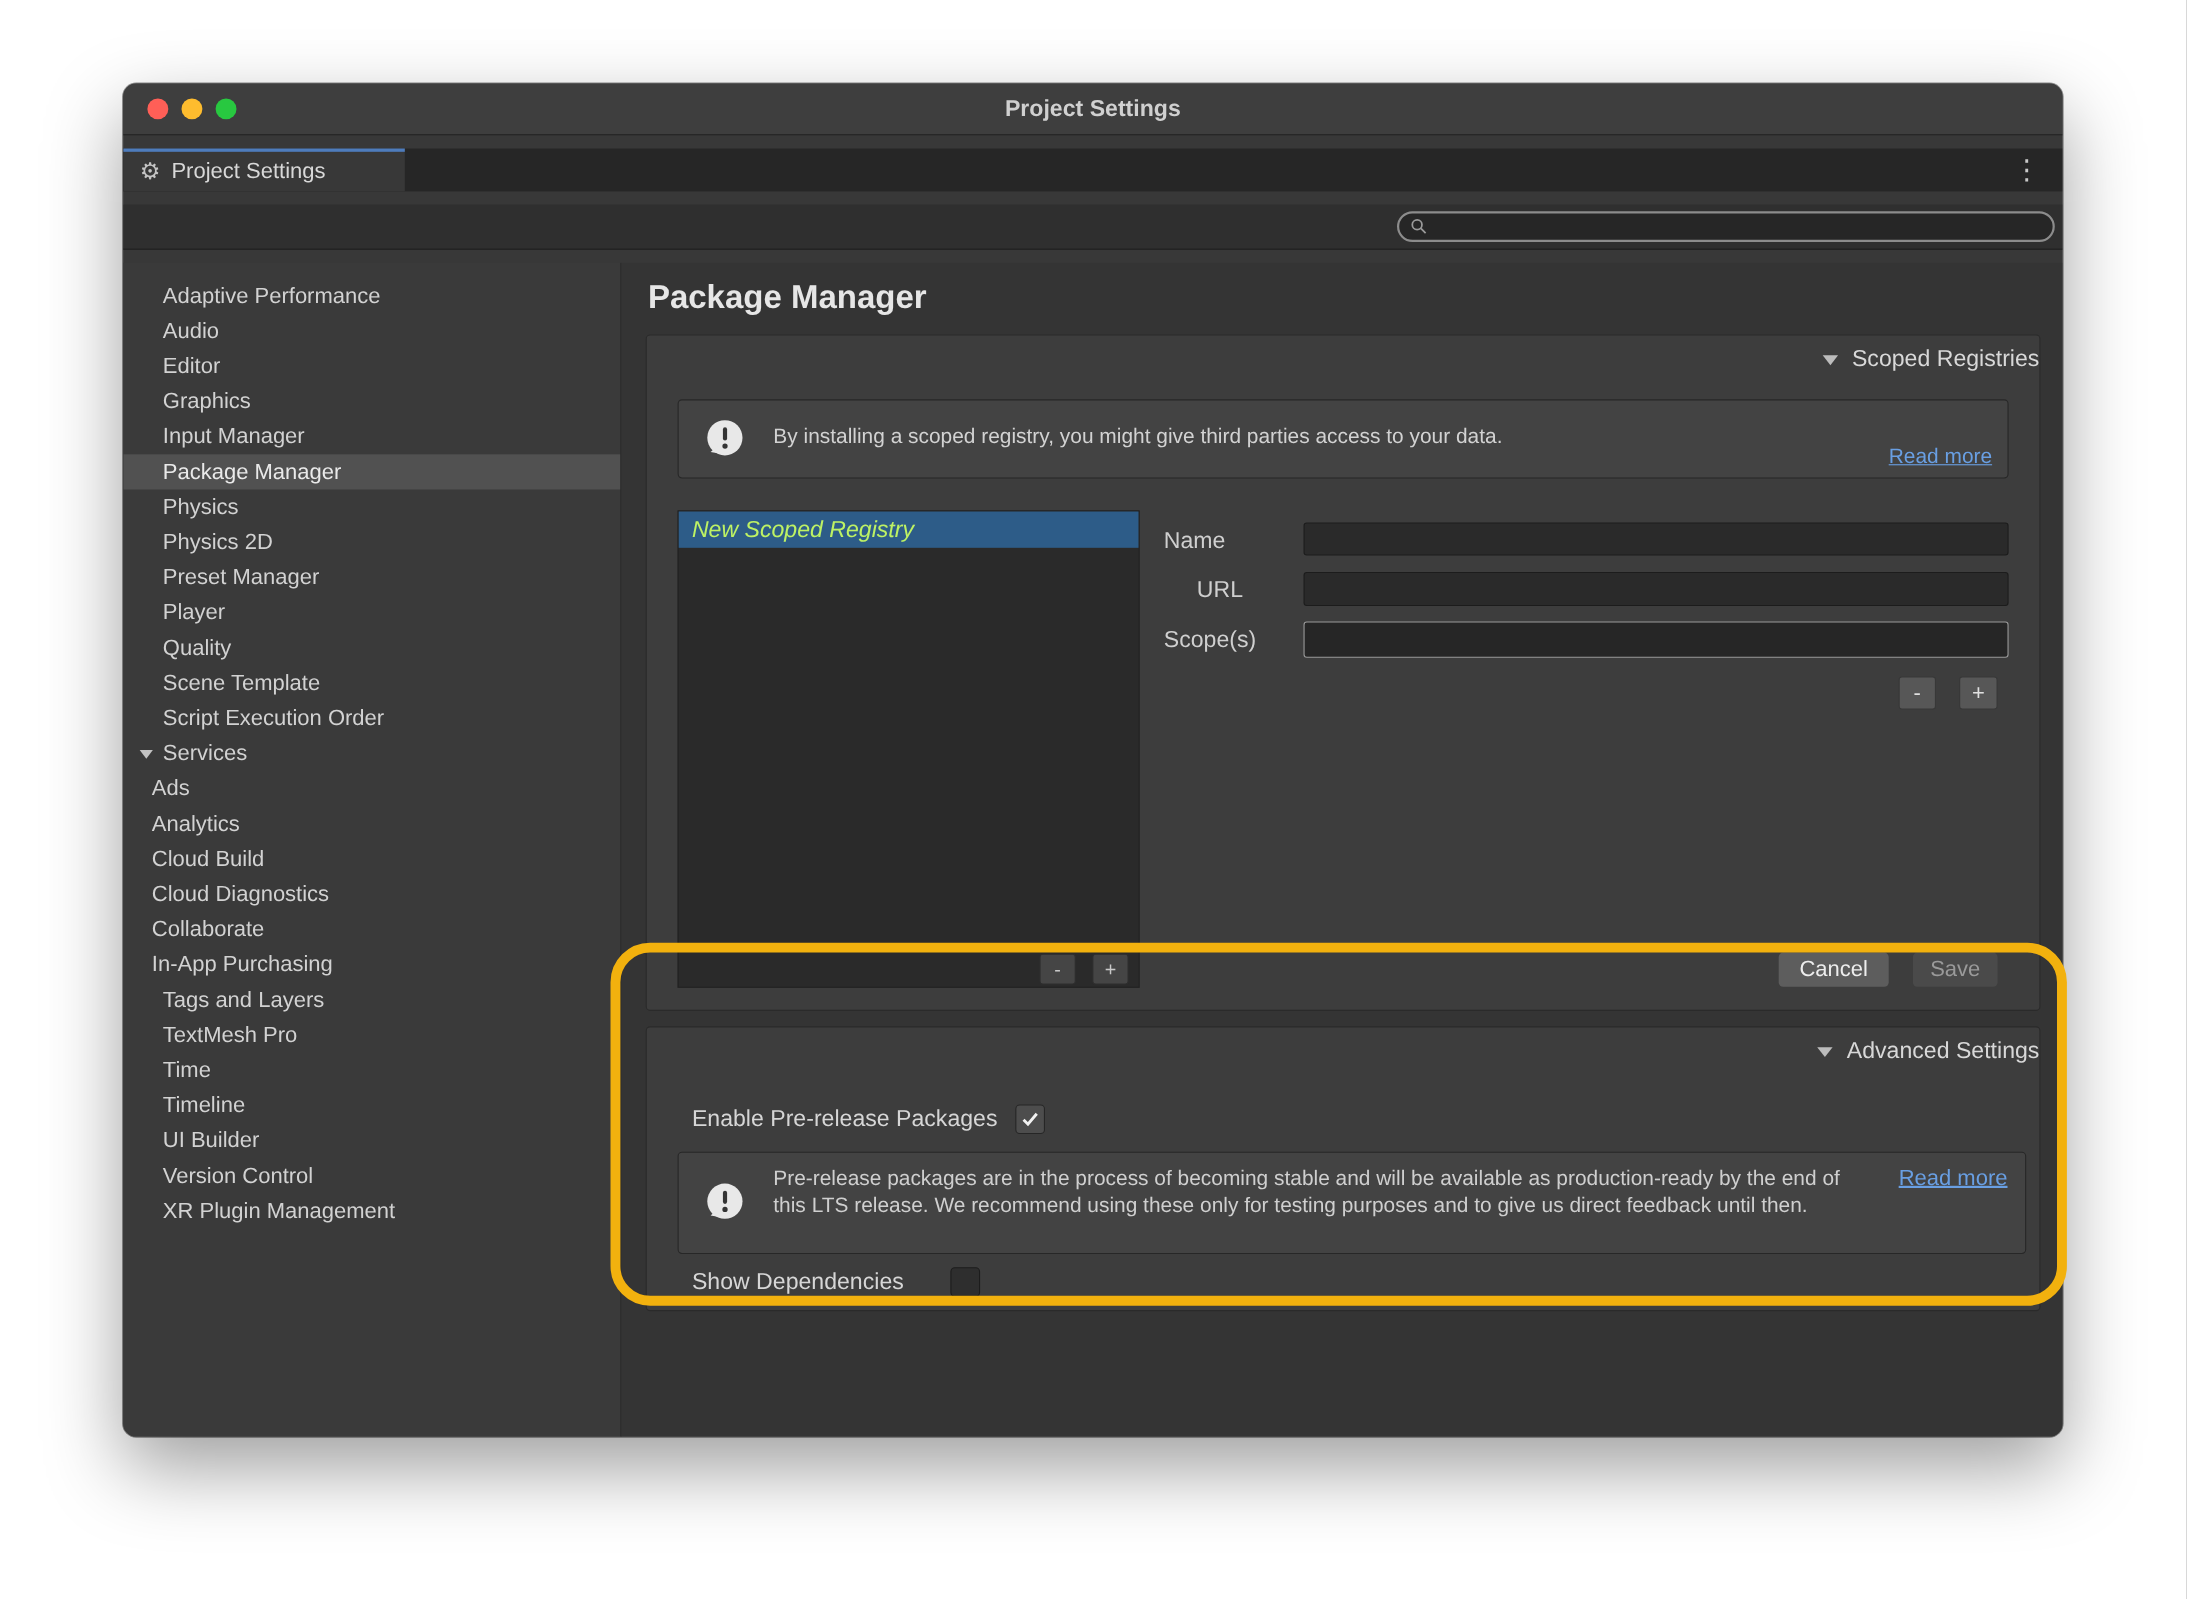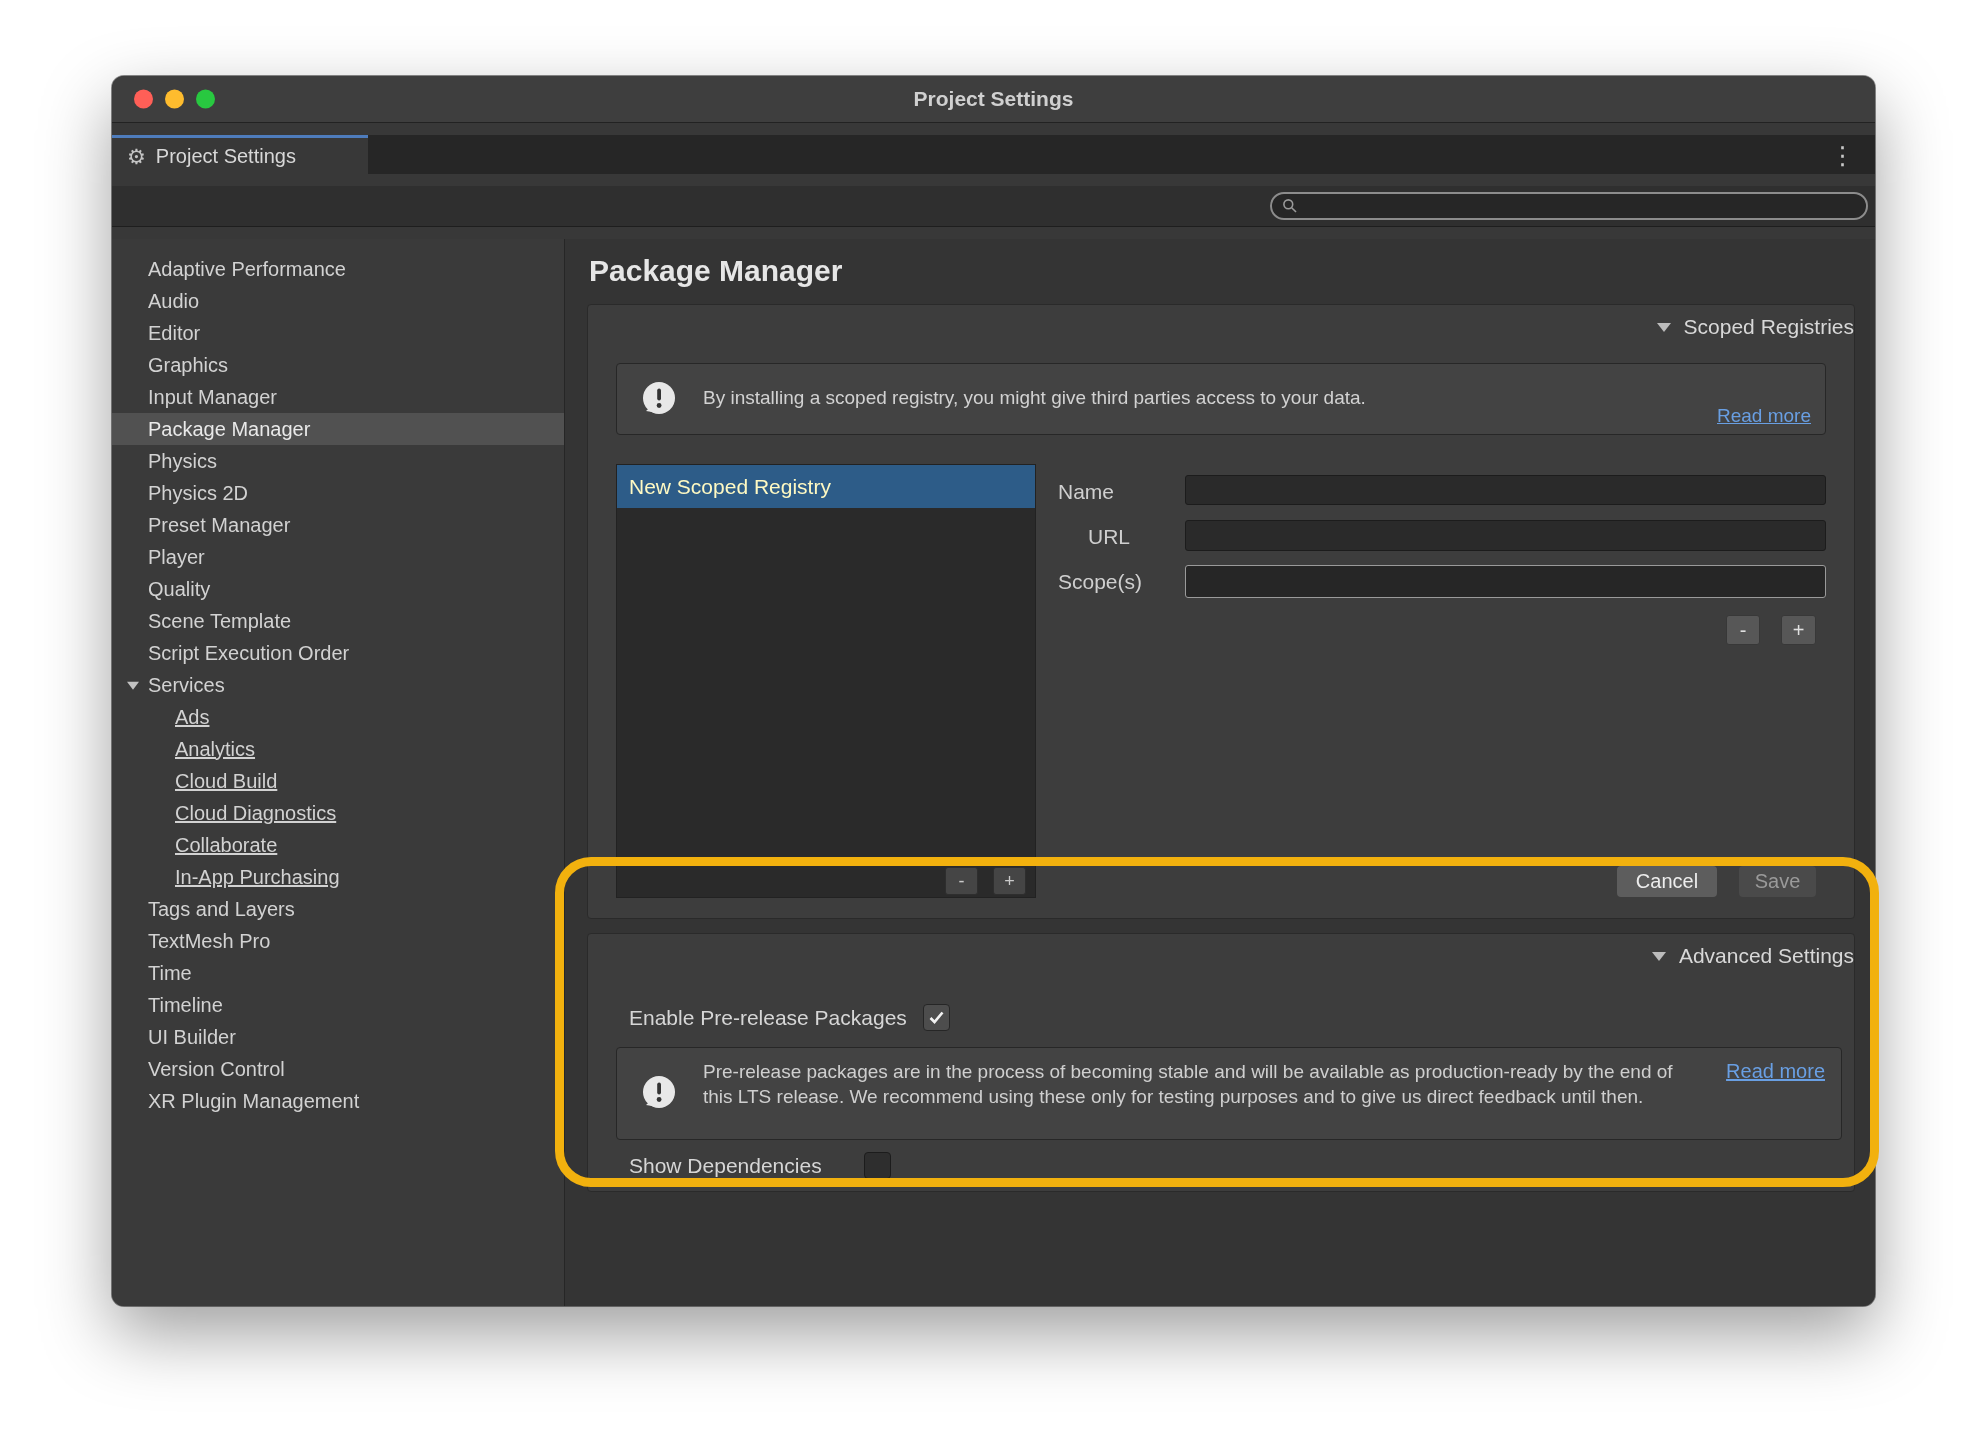--- a/index.html
+++ b/index.html
@@ -51,21 +51,21 @@
     flex:1; background:transparent; border:none; outline:none;
     color:#ddd; font-size:17px; font-family:"Liberation Sans", sans-serif;
   }
 
   
   .content { flex:1; display:flex; min-height:0; }
 
   
   .sidebar { flex:0 0 453px; background:#3a3a3a; border-right:1px solid #262626; padding-top:14px; overflow:hidden; }
   .side-item { height:32px; display:flex; align-items:center; padding-left:36px; color:#d2d2d2; font-size:20px; position:relative; cursor:default; }
-  .side-item.indent { padding-left:63px;text-decoration:underline; }
+  .side-item.indent { padding-left:26px; }
   .side-item.selected { background:#515151; color:#e9e9e9; }
   .side-tri {
     position:absolute; left:15px; top:50%; transform:translateY(-40%);
     width:0; height:0; border-left:6px solid transparent; border-right:6px solid transparent;
     border-top:8px solid #c2c2c2;
   }
 
   
   .main { flex:1; background:#343434; padding:0 20px 0 22px; position:relative; overflow:hidden; }
   .main-title { margin:14px 0 0 2px; font-size:30px; font-weight:bold; color:#e6e6e6; line-height:36px; }
@@ -80,21 +80,21 @@
   .infobox.first { margin:14px 28px 0; height:72px; }
   .info-icon { position:absolute; left:20px; top:14px; }
   .infobox.first .info-text { position:absolute; left:86px; top:23px; font-size:19px; color:#d2d2d2; }
   .readmore { color:#699fe3; text-decoration:underline; font-size:19px; cursor:pointer; }
   .infobox.first .readmore { position:absolute; right:14px; bottom:7px; }
 
   
   .registry-row { margin:29px 28px 0; height:434px; display:flex; }
   .registry-list { flex:0 0 420px; background:#2a2a2a; border:1px solid #222; position:relative; }
   .registry-selected {
-    height:43px; background:#2d5c88; color:#fef9c3; font-size:21px;
+    height:33px; background:#2d5c88; color:#bef264; font-style:italic; font-size:21px;
     display:flex; align-items:center; padding-left:12px; cursor:default;
   }
   .list-btns { position:absolute; right:9px; bottom:2px; display:flex; gap:15px; }
   .mini-btn {
     width:33px; height:28px; background:#454545; border:1px solid #2e2e2e; border-radius:3px;
     color:#c9c9c9; font-size:18px; display:flex; align-items:center; justify-content:center; cursor:default;
   }
 
   .registry-form { flex:1; position:relative; }
   .f-label { position:absolute; left:22px; color:#cfcfcf; font-size:21px; }

